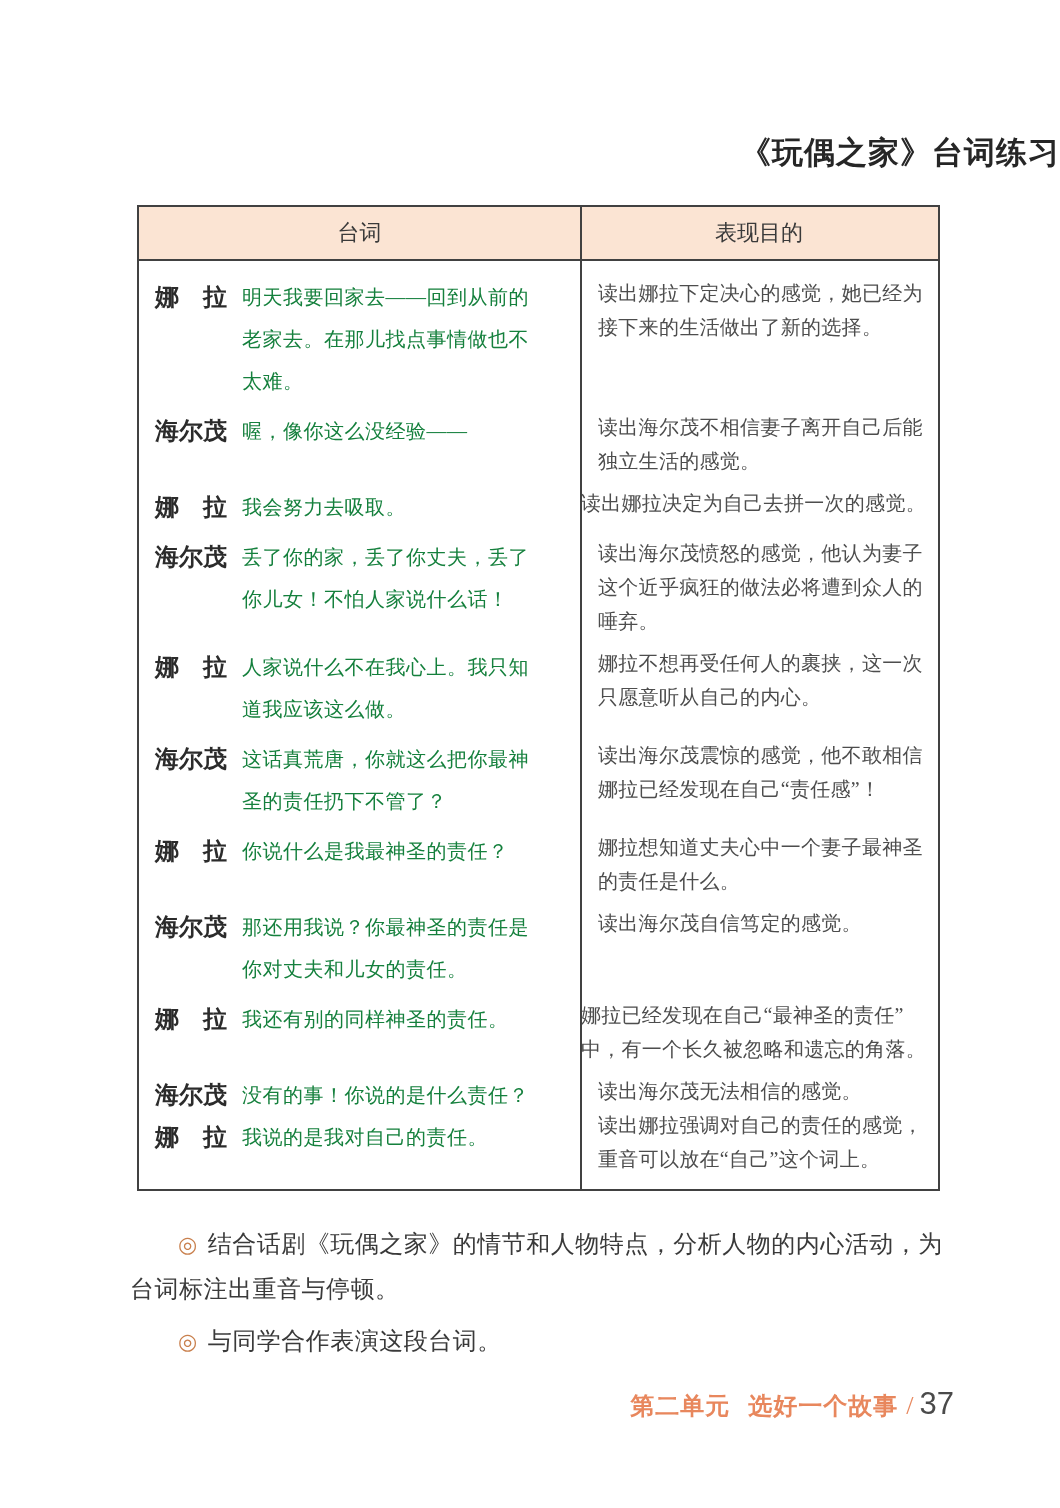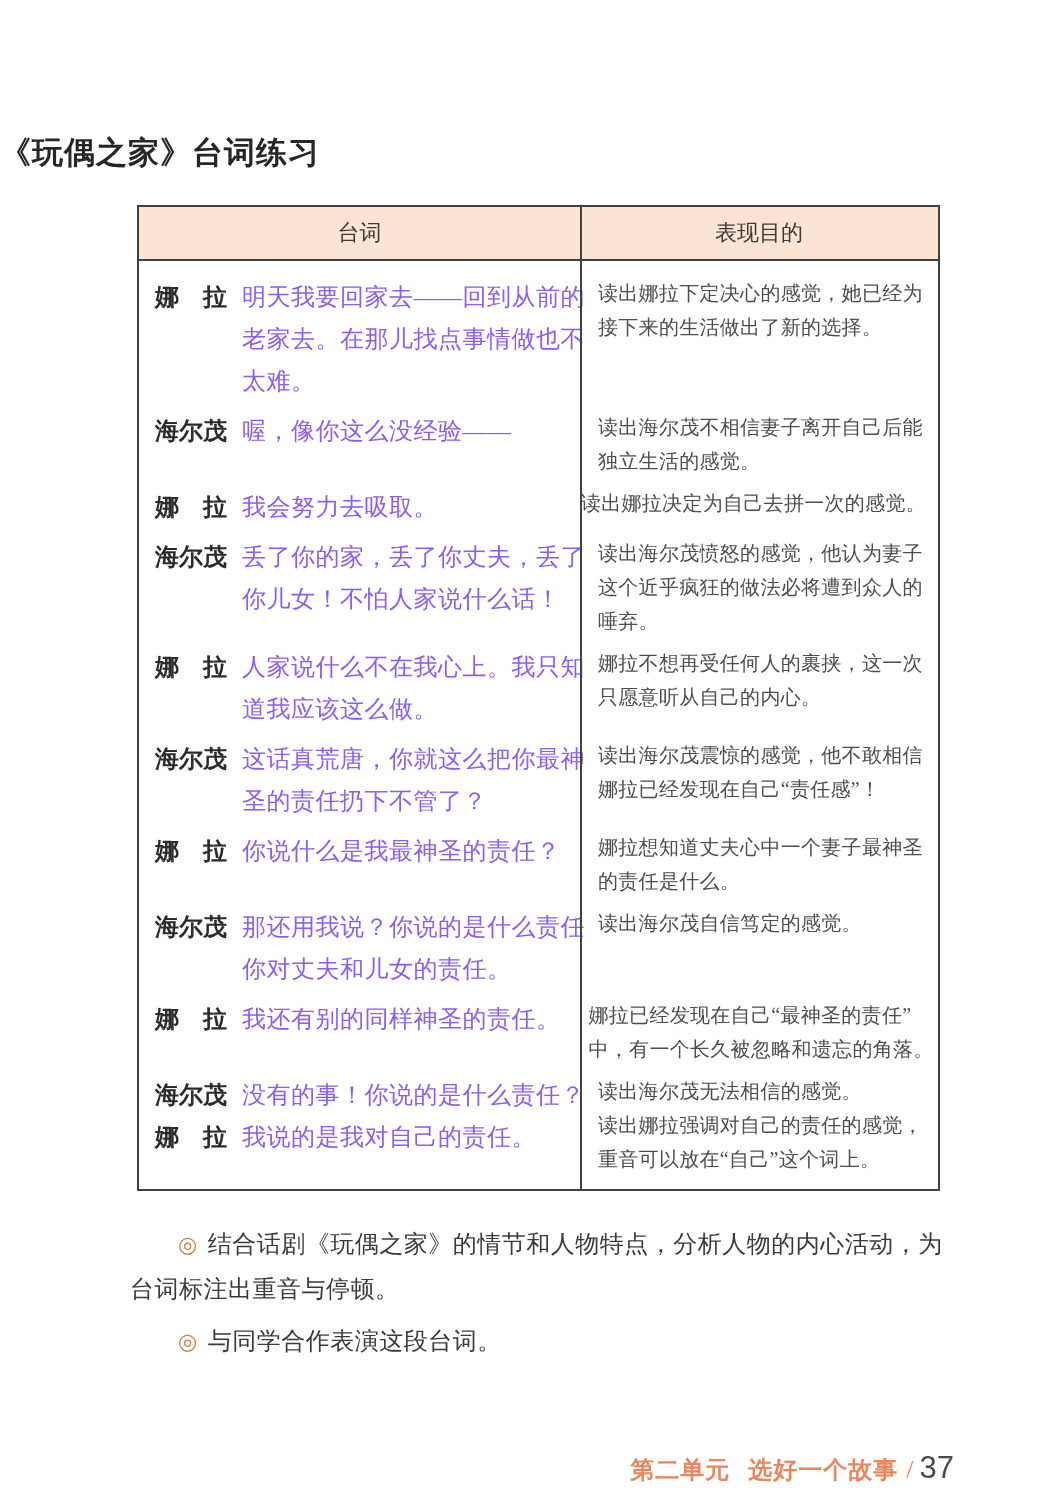--- a/index.html
+++ b/index.html
@@ -8,21 +8,21 @@
     background:#ffffff;
     font-family:"Liberation Serif","DejaVu Serif",serif;
     position:relative;
     color:#333333;
   }
   .page{position:absolute;inset:0;}
 
   
   .title{
     position:absolute;top:132px;left:0;width:100%;
-    text-align:left;
+    text-align:right;
     font-size:31px;font-weight:bold;color:#262626;
     letter-spacing:1px;margin:0;
   }
 
   
   .table{
     position:absolute;left:137px;top:205px;width:803px;
     border:2px solid #414141;
     box-sizing:border-box;
     background:#ffffff;
@@ -50,41 +50,41 @@
   .cell-left{width:441px;box-sizing:border-box;padding-left:16px;padding-right:10px;}
   .entry{display:flex;}
   .speaker{
     width:75px;flex:none;
     font-weight:bold;color:#2b2b2b;
     font-size:24px;line-height:42px;
     white-space:pre;
   }
   .dialogue{margin-left:12px;}
   .dline{
-    font-size:24px;line-height:42px;color:#8b5cf6;
+    font-size:20px;line-height:42px;color:#15803d;
     letter-spacing:0.5px;white-space:nowrap;
   }
   .cell-right{flex:1;box-sizing:border-box;padding-left:18px;padding-right:4px;}
   .rline{
     font-size:20px;line-height:34px;color:#4d4d4d;
     letter-spacing:0.3px;white-space:nowrap;
   }
 
   
   .bullets{position:absolute;left:130px;top:1222px;width:818px;}
   .bullet{
     margin:0 0 8px 0;
     font-size:24px;line-height:44px;color:#3a3a3a;
     text-indent:48px;letter-spacing:0.5px;
   }
   .mark{color:#c9804e;font-size:22px;margin-right:10px;}
 
   
   .footer{
-    position:absolute;top:1450px;right:106px;
+    position:absolute;top:1386px;right:106px;
     white-space:nowrap;
   }
   .f-unit,.f-title{
     font-weight:bold;color:#e8875d;font-size:24px;
     letter-spacing:1px;
   }
   .f-unit{margin-right:18px;}
   .f-slash{color:#e8875d;font-size:26px;margin:0 6px 0 8px;font-weight:normal;}
   .f-page{
     font-family:"Liberation Sans","DejaVu Sans",sans-serif;
@@ -207,21 +207,21 @@
           <div class="cell-right">
             <div class="rline">娜拉想知道丈夫心中一个妻子最神圣</div>
             <div class="rline">的责任是什么。</div>
           </div>
         </div>
         <div class="pair">
           <div class="cell-left">
             <div class="entry">
               <span class="speaker">海尔茂</span>
               <div class="dialogue">
-                <div class="dline">那还用我说？你说的是什么责任</div>
+                <div class="dline">那还用我说？你最神圣的责任是</div>
                 <div class="dline">你对丈夫和儿女的责任。</div>
               </div>
             </div>
           </div>
           <div class="cell-right">
             <div class="rline">读出海尔茂自信笃定的感觉。</div>
           </div>
         </div>
         <div class="pair">
           <div class="cell-left">

